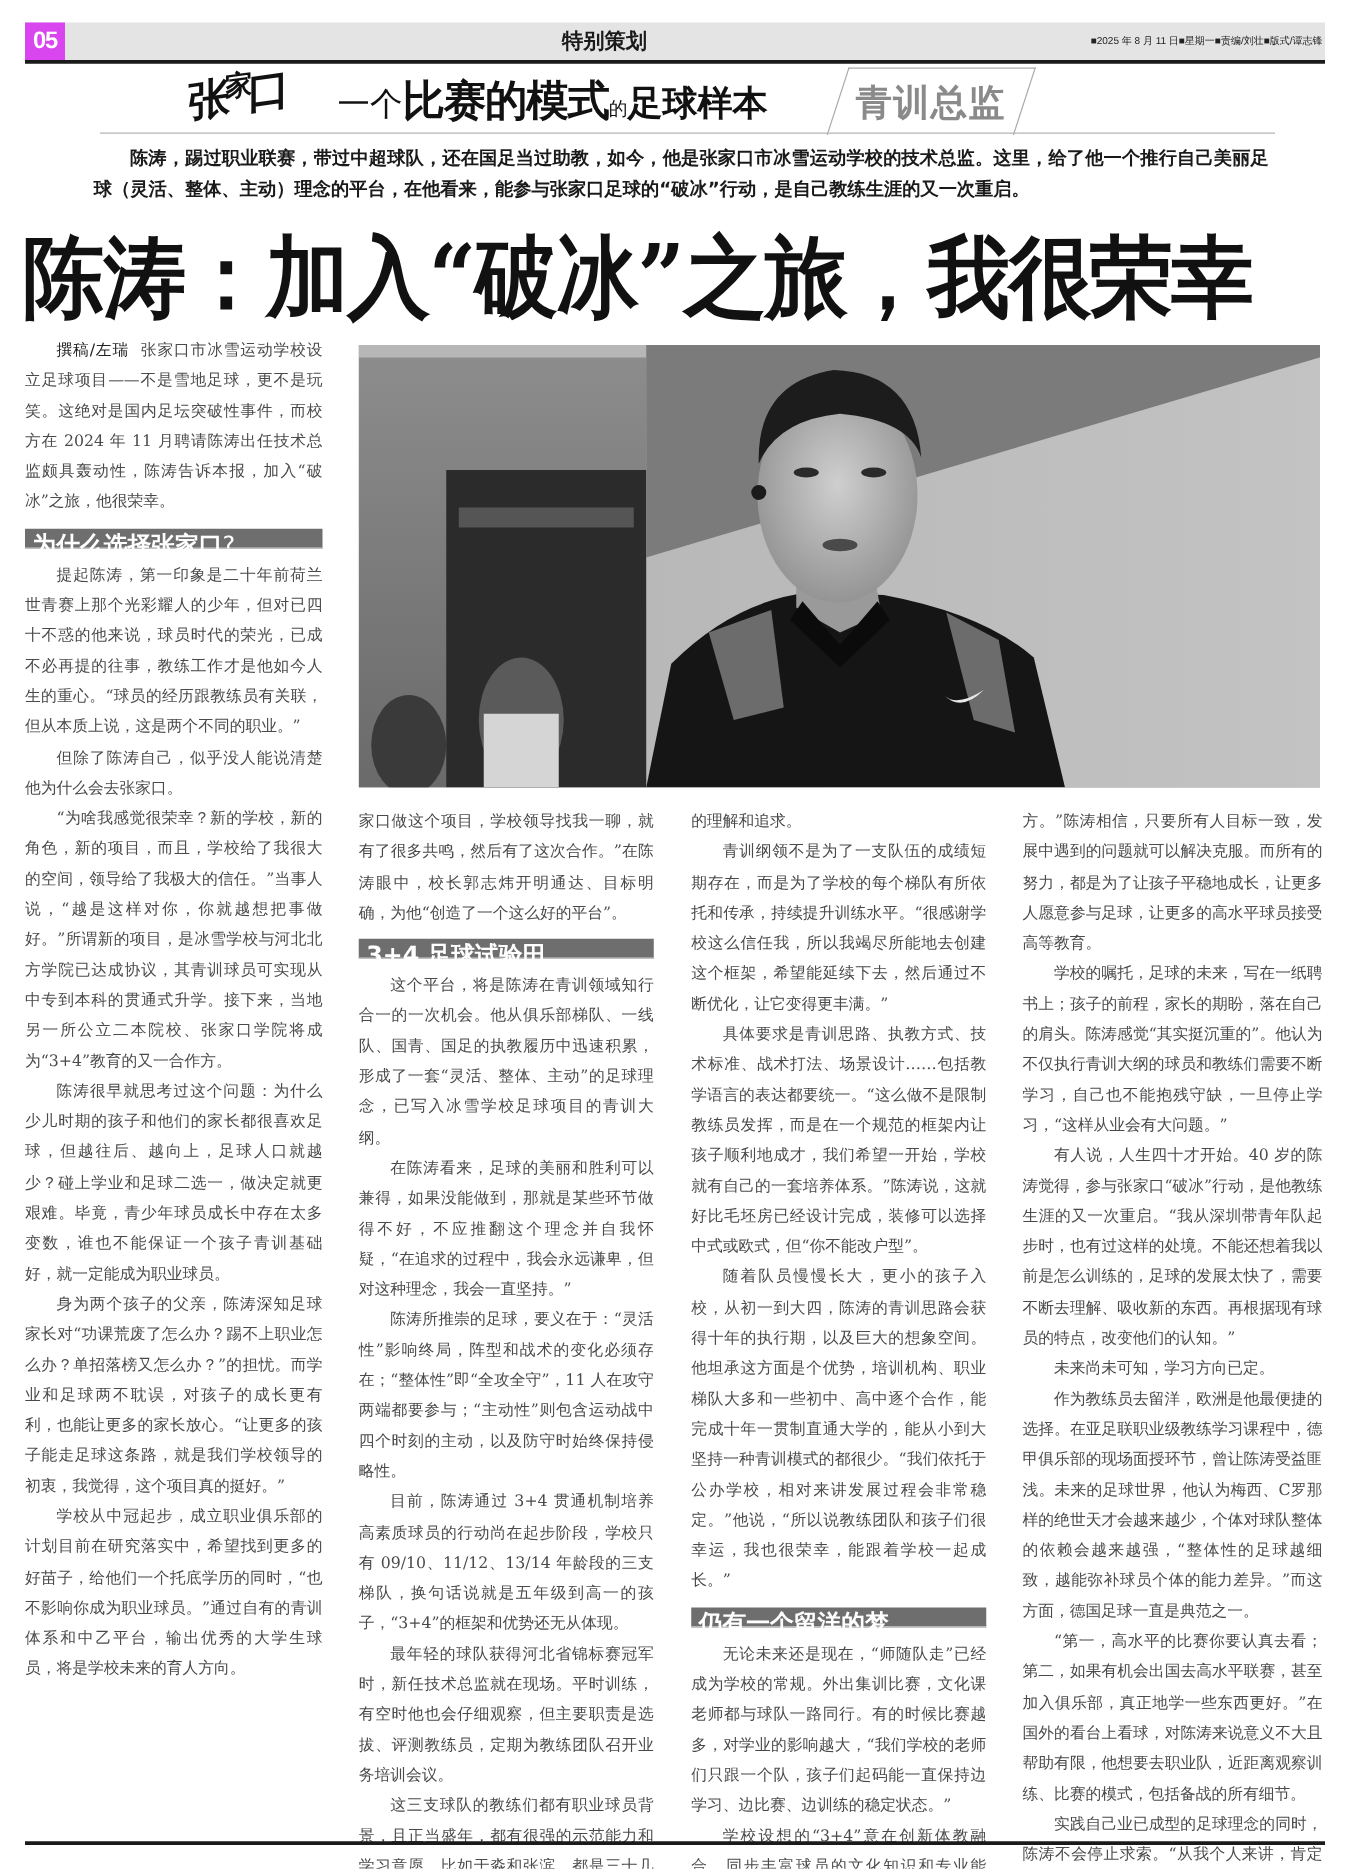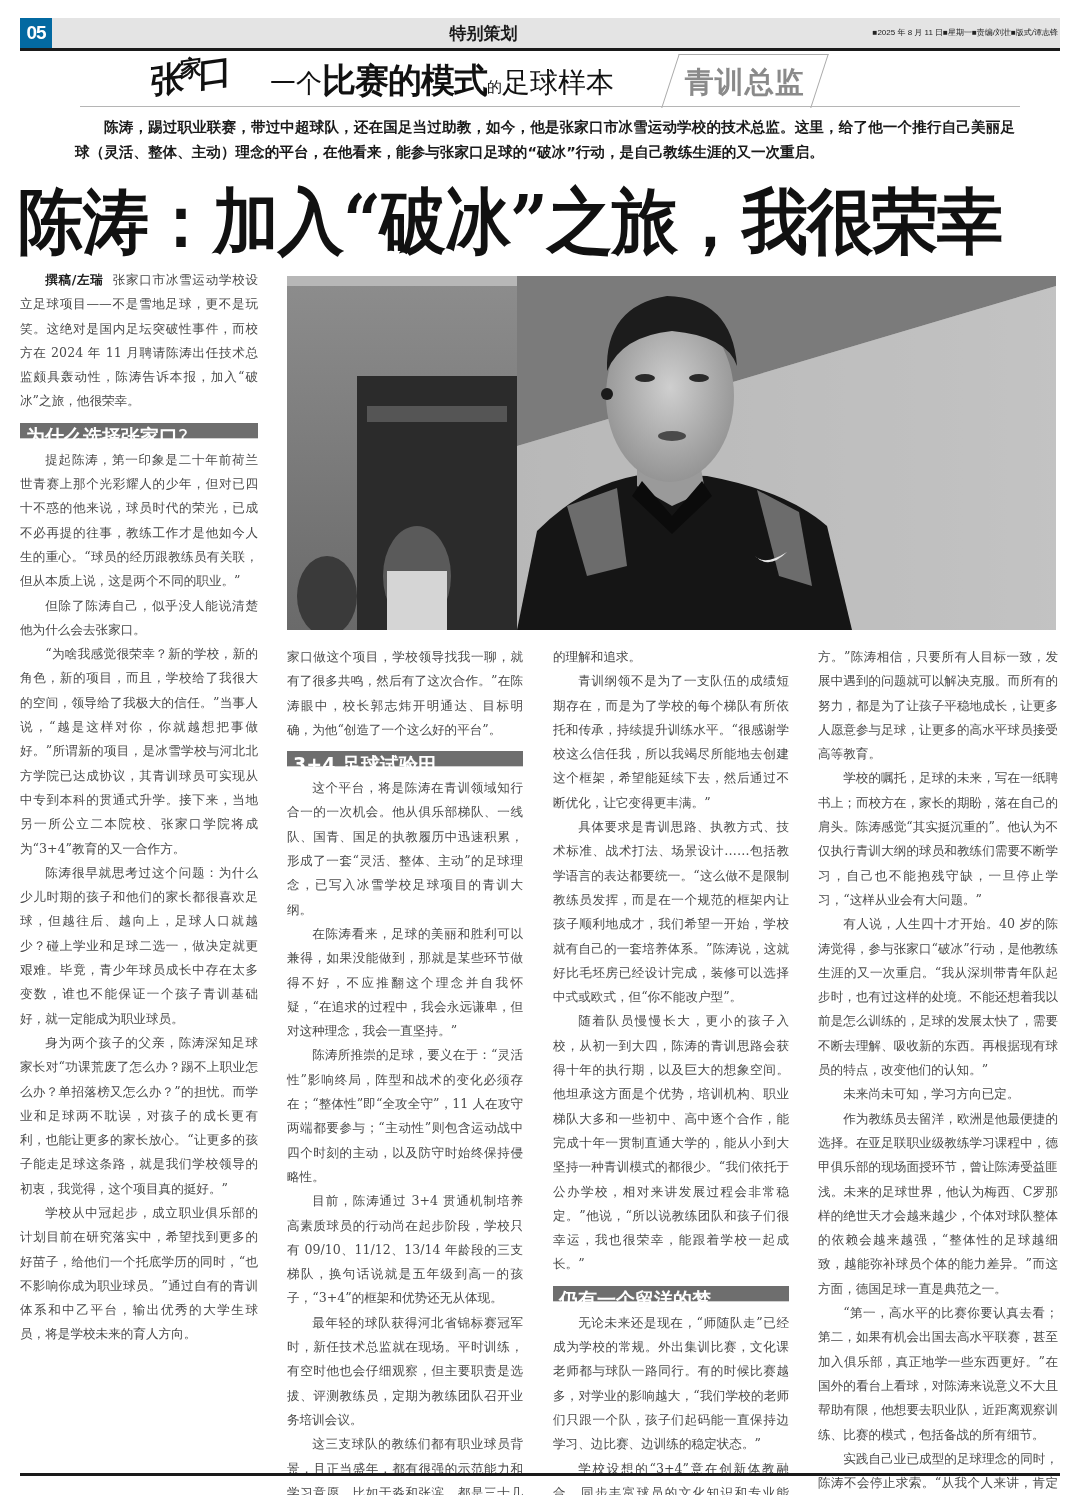--- a/index.html
+++ b/index.html
@@ -1,37 +1,37 @@
 <!DOCTYPE html>
 <html><head>
 <meta charset="utf-8">
 <style>
   * { box-sizing: border-box; margin: 0; padding: 0; }
   html, body { width: 1080px; height: 1495px; background: #ffffff; overflow: hidden; }
   body { font-family: "DejaVu Serif", "Liberation Serif", serif; color: #3a3a3a; position: relative; }
 
   
   .masthead { position: absolute; left: 20px; top: 18px; width: 1040px; height: 30px; background: #e4e4e4; }
-  .page-num { position: absolute; left: 20px; top: 18px; width: 32px; height: 30px; background: #0369a1; color: #fff;
+  .page-num { position: absolute; left: 20px; top: 18px; width: 32px; height: 30px; background: #d946ef; color: #fff;
     font-family: "Liberation Sans", sans-serif; font-weight: bold; font-size: 19px; line-height: 30px; text-align: center; letter-spacing: -1px; }
   .section-name { position: absolute; left: 0; width: 967px; top: 20px; text-align: center; font-family: "DejaVu Sans", sans-serif;
     font-weight: bold; font-size: 17px; color: #1a1a1a; line-height: 26px; }
   .issue-info { position: absolute; right: 22px; top: 27px; font-family: Liberation Sans, sans-serif; font-size: 8px; color: #222; letter-spacing: 0; }
   .rule-top { position: absolute; left: 20px; top: 48px; width: 1040px; height: 3px; background: #1a1a1a; }
 
   
   .banner { position: absolute; left: 140px; top: 50px; width: 880px; height: 58px; }
   .banner .city { position: absolute; left: 10px; top: 4px; font-family: "DejaVu Serif", serif; font-weight: bold; font-size: 34px; color: #111;
     transform: rotate(-8deg) skewX(-8deg); letter-spacing: -4px; }
   .banner .city-small { font-size: 22px; vertical-align: top; }
   .banner .slogan { position: absolute; left: 130px; top: 8px; font-family: "DejaVu Sans", sans-serif; color: #111; white-space: nowrap; }
   .banner .slogan .thin { font-size: 26px; font-weight: normal; }
   .banner .slogan .heavy { font-size: 34px; font-weight: bold; letter-spacing: -1px; }
   .banner .slogan .tiny { font-size: 15px; font-weight: normal; }
-  .banner .slogan .mid { font-size: 28px; font-weight: normal; }
+  .banner .slogan .mid { font-size: 28px; font-weight: bold; }
   .banner .column-tag { position: absolute; left: 530px; top: 4px; width: 150px; height: 54px; border: 1px solid #aaa; border-bottom: none;
     transform: skewX(-18deg); }
   .banner .column-tag span { display: block; transform: skewX(18deg); font-family: "DejaVu Serif", serif; font-weight: bold; font-size: 29px;
     color: #8a8a8a; text-align: center; line-height: 54px; letter-spacing: 1px; }
   .banner-rule { position: absolute; left: 80px; top: 106px; width: 940px; height: 1px; background: #b5b5b5; }
 
   
   .deck { position: absolute; left: 75px; top: 114px; width: 940px; font-family: "DejaVu Sans", sans-serif; font-weight: bold; font-size: 14.6px;
     line-height: 25px; color: #1a1a1a; text-indent: 29px; text-align: justify; }
 
@@ -40,21 +40,21 @@
     line-height: 80px; color: #111; letter-spacing: -1px; white-space: nowrap; transform: scaleY(1.08); transform-origin: top left; }
 
   
   .photo { position: absolute; left: 287px; top: 276px; width: 769px; height: 354px; overflow: hidden; background: #9a9a9a; }
   .photo svg { display: block; }
 
   
   .col { position: absolute; font-size: 12.6px; line-height: 24.3px; color: #4a4a4a; text-align: justify; }
   .col p { text-indent: 2em; }
   .col p.noindent { text-indent: 0; }
-  .byline { font-family: "DejaVu Sans", sans-serif; font-weight: bold; color: #222; }
+  .byline { font-family: "DejaVu Sans", sans-serif; font-weight: normal; color: #222; }
   .subhead { background: #6e6e6e; color: #fff; font-family: "DejaVu Sans", sans-serif; font-weight: bold; font-size: 19px; line-height: 26px;
     height: 16px; padding-left: 6px; margin: 9px 0 9px 0; border-bottom: 1px solid #d0d0d0; letter-spacing: 0; text-indent: 0; }
   .subhead .q { font-weight: normal; }
 
   .col1 { left: 20px; top: 268px; width: 238px; }
   .col2 { left: 287px; top: 645px; width: 236px; }
   .col3 { left: 553px; top: 645px; width: 236px; }
   .col4 { left: 818px; top: 645px; width: 240px; }
 
   .rule-bottom { position: absolute; left: 20px; top: 1473px; width: 1040px; height: 3px; background: #1a1a1a; }
@@ -167,21 +167,21 @@
   <p>青训纲领不是为了一支队伍的成绩短期存在，而是为了学校的每个梯队有所依托和传承，持续提升训练水平。“很感谢学校这么信任我，所以我竭尽所能地去创建这个框架，希望能延续下去，然后通过不断优化，让它变得更丰满。”</p>
   <p>具体要求是青训思路、执教方式、技术标准、战术打法、场景设计……包括教学语言的表达都要统一。“这么做不是限制教练员发挥，而是在一个规范的框架内让孩子顺利地成才，我们希望一开始，学校就有自己的一套培养体系。”陈涛说，这就好比毛坯房已经设计完成，装修可以选择中式或欧式，但“你不能改户型”。</p>
   <p>随着队员慢慢长大，更小的孩子入校，从初一到大四，陈涛的青训思路会获得十年的执行期，以及巨大的想象空间。他坦承这方面是个优势，培训机构、职业梯队大多和一些初中、高中逐个合作，能完成十年一贯制直通大学的，能从小到大坚持一种青训模式的都很少。“我们依托于公办学校，相对来讲发展过程会非常稳定。”他说，“所以说教练团队和孩子们很幸运，我也很荣幸，能跟着学校一起成长。”</p>
   <div class="subhead"><span>仍有一个留洋的梦</span></div>
   <p>无论未来还是现在，“师随队走”已经成为学校的常规。外出集训比赛，文化课老师都与球队一路同行。有的时候比赛越多，对学业的影响越大，“我们学校的老师们只跟一个队，孩子们起码能一直保持边学习、边比赛、边训练的稳定状态。”</p>
   <p>学校设想的“3+4”意在创新体教融合，同步丰富球员的文化知识和专业能力，而绝不是不学习、只踢球也能上大学，那样就背离了教育的本质。“贯通式升学还得继续探索，因为我们还没有孩子上北方学院，学校也没到‘3’和‘4’交界的地</p>
 </div>
 
 <div class="col col4">
   <p class="noindent">方。”陈涛相信，只要所有人目标一致，发展中遇到的问题就可以解决克服。而所有的努力，都是为了让孩子平稳地成长，让更多人愿意参与足球，让更多的高水平球员接受高等教育。</p>
-  <p>学校的嘱托，足球的未来，写在一纸聘书上；而校方在，家长的期盼，落在自己的肩头。陈涛感觉“其实挺沉重的”。他认为不仅执行青训大纲的球员和教练们需要不断学习，自己也不能抱残守缺，一旦停止学习，“这样从业会有大问题。”</p>
+  <p>学校的嘱托，足球的未来，写在一纸聘书上；孩子的前程，家长的期盼，落在自己的肩头。陈涛感觉“其实挺沉重的”。他认为不仅执行青训大纲的球员和教练们需要不断学习，自己也不能抱残守缺，一旦停止学习，“这样从业会有大问题。”</p>
   <p>有人说，人生四十才开始。40 岁的陈涛觉得，参与张家口“破冰”行动，是他教练生涯的又一次重启。“我从深圳带青年队起步时，也有过这样的处境。不能还想着我以前是怎么训练的，足球的发展太快了，需要不断去理解、吸收新的东西。再根据现有球员的特点，改变他们的认知。”</p>
   <p>未来尚未可知，学习方向已定。</p>
   <p>作为教练员去留洋，欧洲是他最便捷的选择。在亚足联职业级教练学习课程中，德甲俱乐部的现场面授环节，曾让陈涛受益匪浅。未来的足球世界，他认为梅西、C罗那样的绝世天才会越来越少，个体对球队整体的依赖会越来越强，“整体性的足球越细致，越能弥补球员个体的能力差异。”而这方面，德国足球一直是典范之一。</p>
   <p>“第一，高水平的比赛你要认真去看；第二，如果有机会出国去高水平联赛，甚至加入俱乐部，真正地学一些东西更好。”在国外的看台上看球，对陈涛来说意义不大且帮助有限，他想要去职业队，近距离观察训练、比赛的模式，包括备战的所有细节。</p>
   <p>实践自己业已成型的足球理念的同时，陈涛不会停止求索。“从我个人来讲，肯定要不断地吸收新的理念和知识，你不能说某种模式或者打法一定正确，而且绝对不会更新换代吧？在足球的世界里，可能只有不断地变化这一规律是永久不变的。”</p>
 </div>
 
 <div class="rule-bottom"></div>
 
 </body></html>

